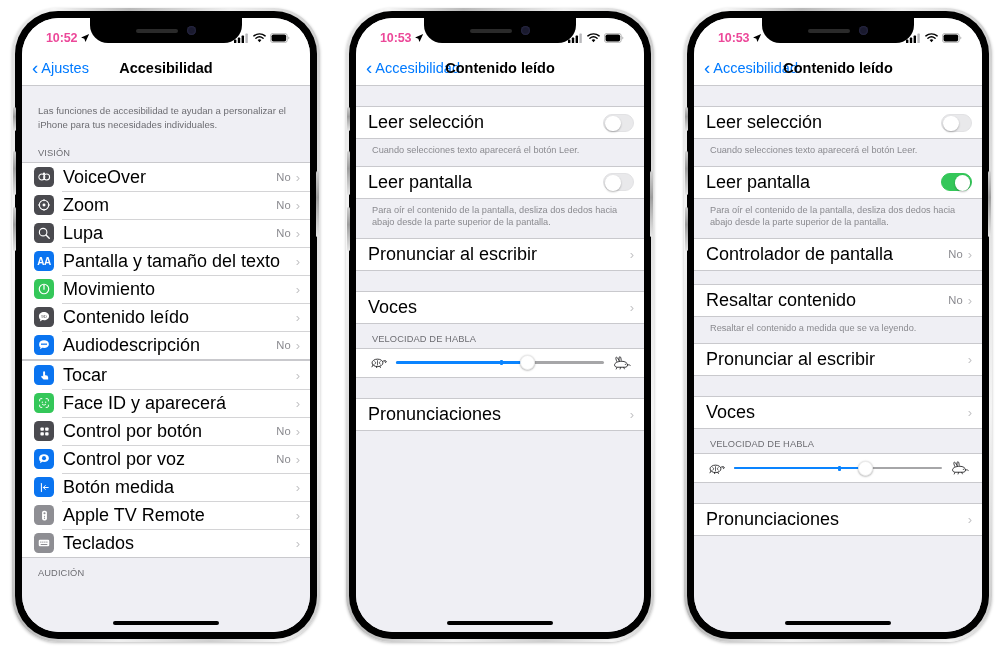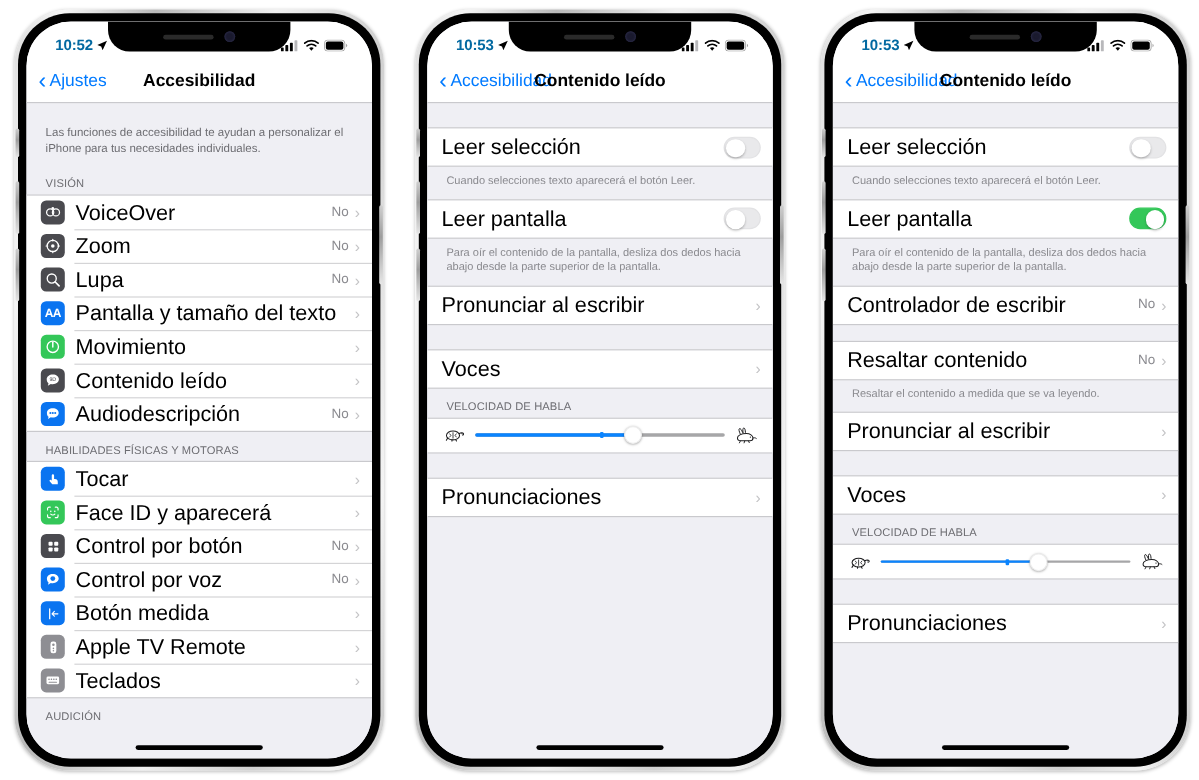--- a/index.html
+++ b/index.html
@@ -64,21 +64,21 @@
   .notch .speaker { width: 42px; height: 4px; border-radius: 3px; background: #2a2a2a; }
   .notch .camera  { width: 9px; height: 9px; border-radius: 50%; background: #1a1a2e; box-shadow: inset 0 0 2px #3a3a60; }
 
   
   .statusbar {
     position: relative; z-index: 20;
     height: 32px;
     display: flex; align-items: center; justify-content: space-between;
     padding: 7px 20px 0 24px;
     background: #fff;
-    font-size: 12.5px; font-weight: bold; color: #0369a1;
+    font-size: 12.5px; font-weight: bold; color: #ec4899;
     letter-spacing: -0.1px;
   }
   .sb-left { display: flex; align-items: center; gap: 3px; }
   .sb-right { display: flex; align-items: center; gap: 4px; }
   .loc-arrow { display:inline-block; width: 10px; height: 10px; }
 
   
   .navbar {
     position: relative; z-index: 10;
     height: 36px;
@@ -301,21 +301,20 @@
                     <circle cx="8" cy="7" r="1" fill="#0a74f0"></circle>
                     <circle cx="10.3" cy="7" r="1" fill="#0a74f0"></circle>
                   </svg>
               </div>
               <span class="row-label">Audiodescripción</span>
               <span class="row-value">No</span>
               <span class="chev-r">›</span>
             </div>
           </div>
 
-          <div class="grp-header">HABILIDADES FÍSICAS Y MOTORAS</div>
           <div class="list">
             <div class="row">
               <div class="icon-box" style="background:#0a74f0">
                 <svg width="13" height="13" viewBox="0 0 16 16">
                     <path d="M6.3 9.4V3.9a1.2 1.2 0 0 1 2.4 0v3.7h.8a3 3 0 0 1 3 3v2.3H6.8L4.2 10a1 1 0 0 1 1.5-1.3z" fill="#fff"></path>
                   </svg>
               </div>
               <span class="row-label">Tocar</span>
               <span class="row-value"></span>
               <span class="chev-r">›</span>
@@ -591,21 +590,21 @@
               <span class="row-label">Leer pantalla</span>
               <div class="toggle on">
                   <div class="knob"></div>
                 </div>
             </div>
           </div>
           <div class="grp-footer">Para oír el contenido de la pantalla, desliza dos dedos hacia abajo desde la parte superior de la pantalla.</div>
 
           <div class="list">
             <div class="row tall norow">
-              <span class="row-label">Controlador de escribir</span>
+              <span class="row-label">Controlador de pantalla</span>
               <span class="row-value">No</span>
               <span class="chev-r">›</span>
             </div>
           </div>
           <div class="gap-sm"></div>
 
           <div class="list">
             <div class="row tall norow">
               <span class="row-label">Resaltar contenido</span>
               <span class="row-value">No</span>

